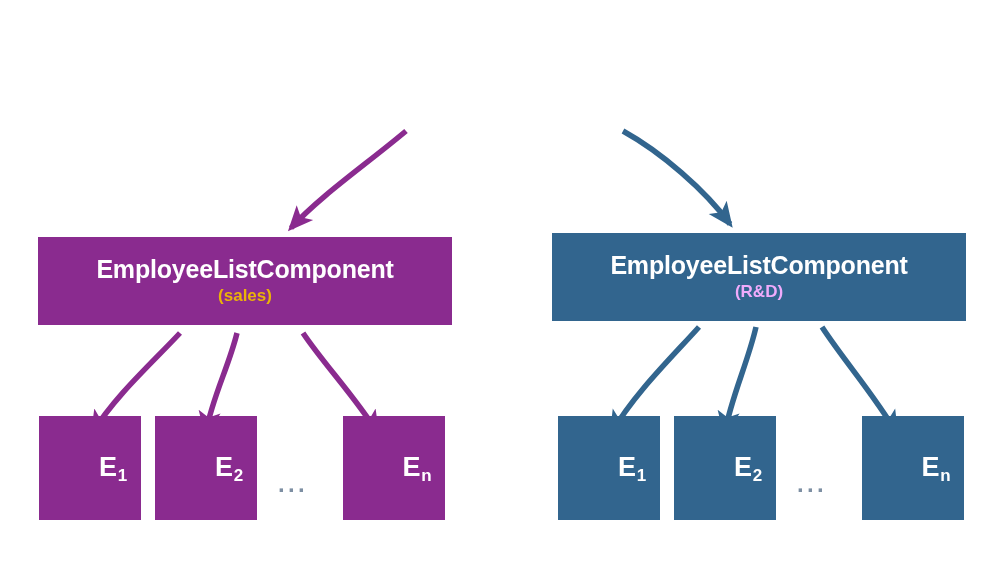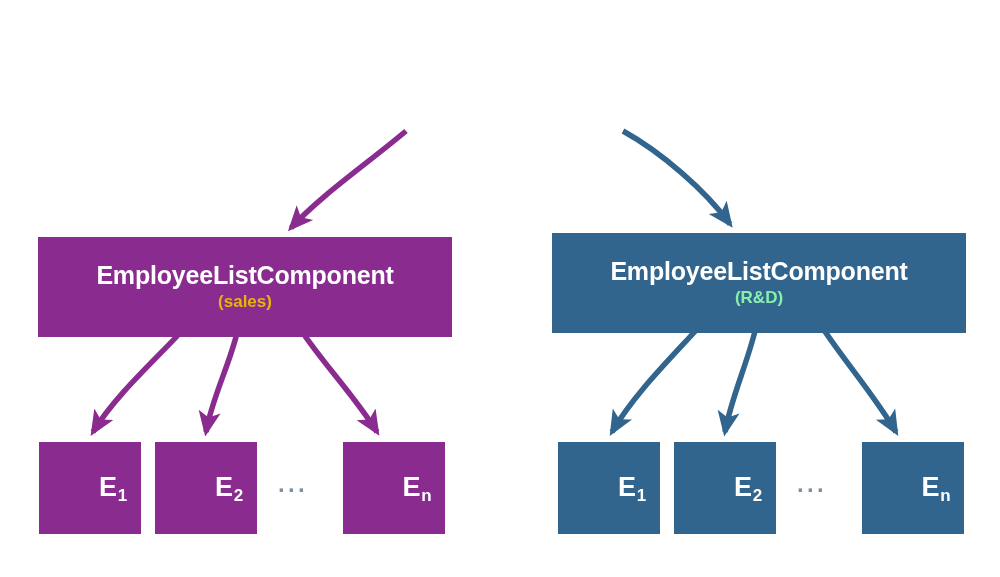--- a/index.html
+++ b/index.html
@@ -43,40 +43,40 @@
     white-space: nowrap;
   }
   .node-sub {
     font-weight: bold;
     color: #eab308;
     margin-top: 4px;
     white-space: nowrap;
   }
   .purple { background: #8a2b8f; }
   .blue   { background: #32658e; }
-  .blue .node-sub { color: #86efac; }
+  .blue .node-sub { color: #f0abfc; }
 
   
   #node-app {
     left: 361px; top: 36px; width: 282px; height: 94px;
   }
   #node-app .node-title { font-size: 27px; }
 
   
-  .mid { height: 100px; }
+  .mid { height: 88px; }
   #node-list-sales { left: 38px;  top: 237px; width: 414px; }
   #node-list-rnd   { left: 552px; top: 233px; width: 414px; }
   .mid .node-title { font-size: 25px; }
   .mid .node-sub   { font-size: 17px; }
 
   
   .leaf {
     width: 102px;
-    height: 92px;
-    top: 442px;
+    height: 104px;
+    top: 416px;
     padding-left: 45px;
   }
   .leaf .node-title {
     font-size: 27px;
   }
   .leaf .node-title sub {
     font-size: 17px;
     vertical-align: baseline;
     position: relative;
     top: 5px;

